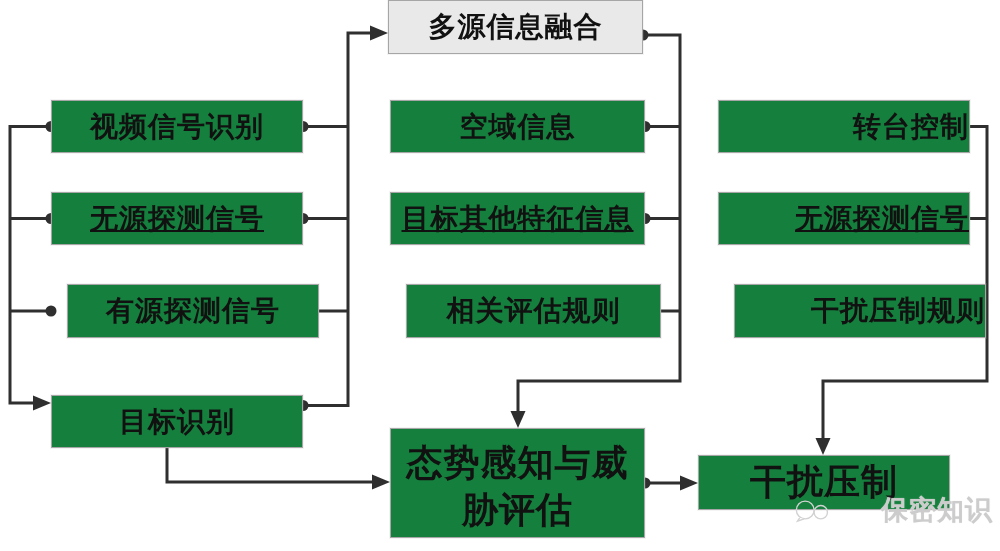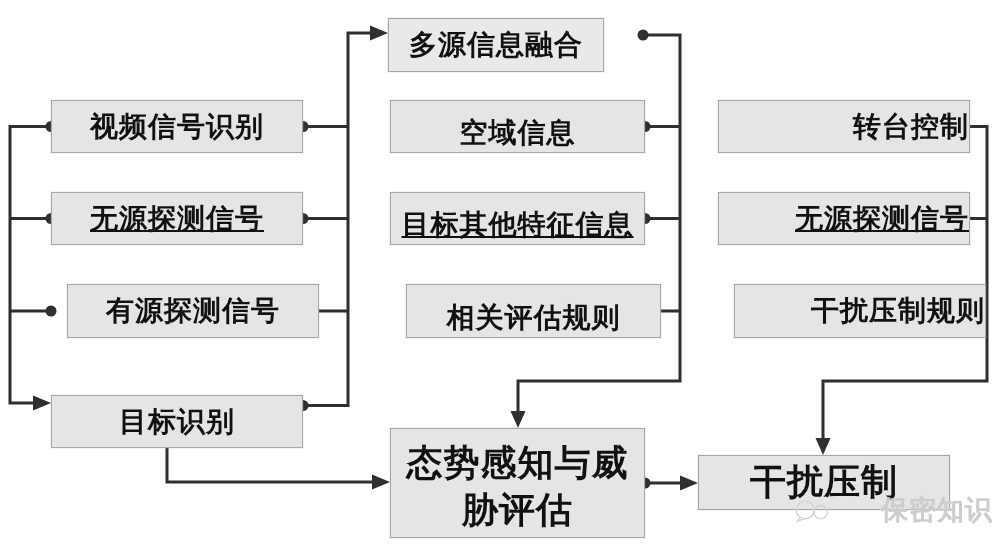--- a/index.html
+++ b/index.html
@@ -9,44 +9,44 @@
     height: 551px;
     background: #ffffff;
     font-family: "Liberation Sans", "DejaVu Sans", sans-serif;
     overflow: hidden;
   }
   #wires { position: absolute; left: 0; top: 0; width: 1000px; height: 551px; }
   .node {
     position: absolute;
     box-sizing: border-box;
     border: 1.6px solid #a6a6a6;
-    background: #e5e5e5;
+    background: #15803d;
     display: flex;
     align-items: center;
     justify-content: center;
     text-align: center;
     color: #111111;
     font-weight: bold;
     font-size: 28px;
     letter-spacing: 1px;
     box-shadow: 0 0 0 1px rgba(180,180,180,0.15);
     z-index: 2;
   }
   .node.big { font-size: 36px; line-height: 1.3; }
   .node.fusion { background: #e9e9e9; }
   .node .wrap { display: inline-block; max-width: 224px; margin-top: 8px; }
   
   .l { left: 51px;  width: 252px; }
-  .m { left: 390px; width: 255px; align-items: flex-end; }
+  .m { left: 390px; width: 255px; }
   .r { left: 718px; width: 252px; justify-content: flex-end; }
   .row1 { top: 100px; height: 53px; }
   .row2 { top: 192px; height: 53px; text-decoration: underline; }
   .row3 { top: 284px; height: 54px; margin-left: 16px; }
   .row4 { top: 395px; height: 53px; }
-  #fusion-box    { left: 388px; top: 18px;   width: 216px; height: 54px; }
+  #fusion-box    { left: 388px; top: 0;   width: 255px; height: 54px; }
   #situation-box { left: 390px; top: 428px; width: 255px; height: 110px; }
   #jam-box       { left: 698px; top: 455px; width: 252px; height: 55px; }
 
   .watermark {
     position: absolute;
     left: 793px; top: 486px;
     width: 200px; height: 48px;
     z-index: 3;
     display: flex;
     align-items: center;

